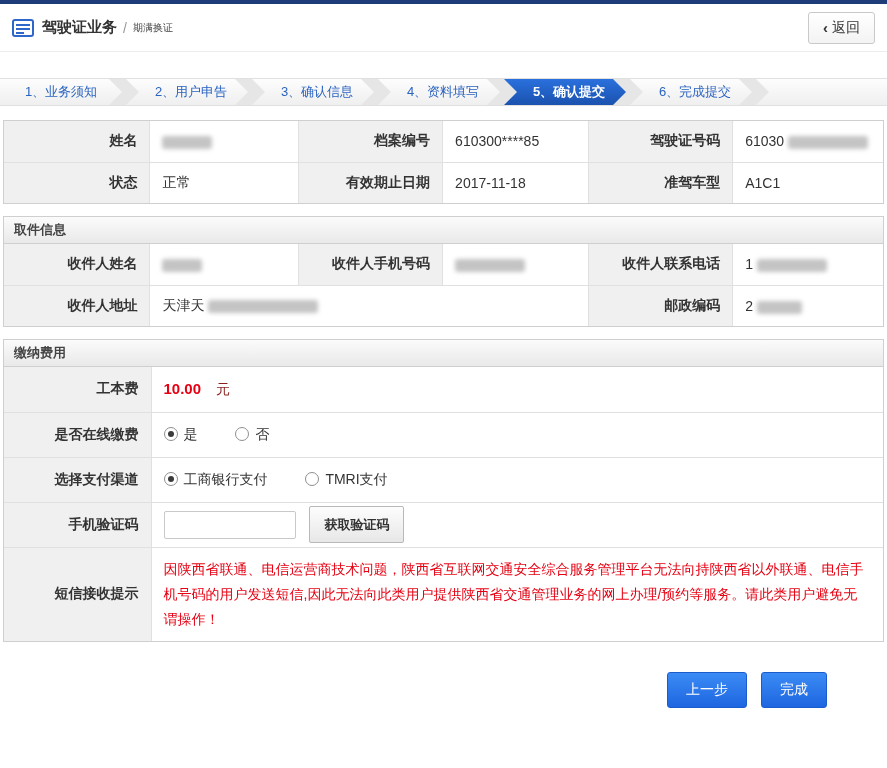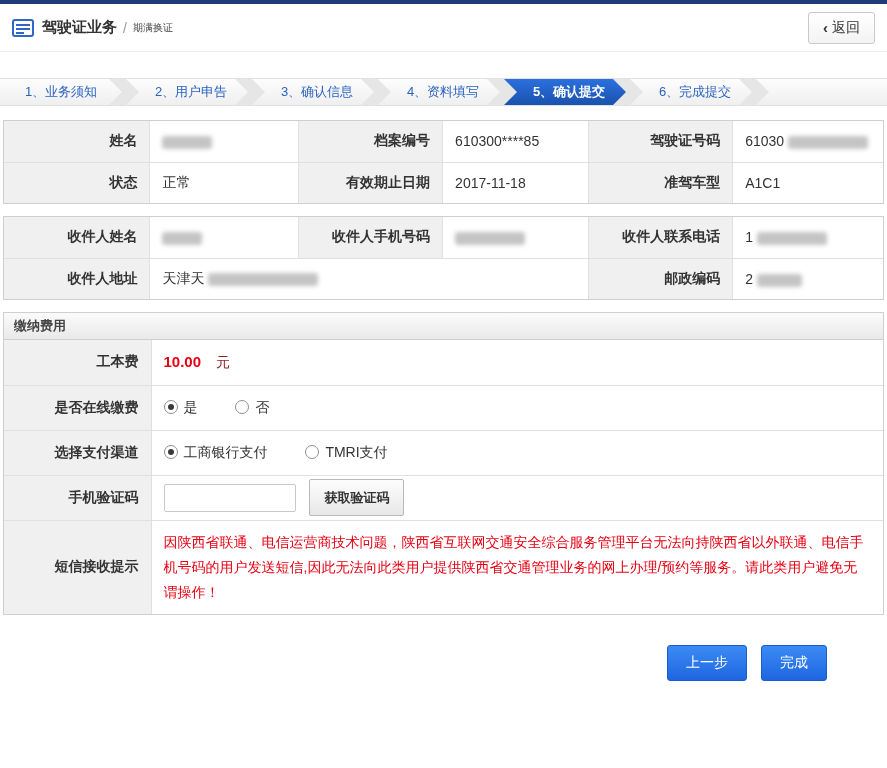--- a/index.html
+++ b/index.html
@@ -146,20 +146,21 @@
       <td class="lbl">有效期止日期</td>
       <td class="val">2017-11-18</td>
       <td class="lbl">准驾车型</td>
       <td class="val">A1C1</td>
     </tr>
   </tbody>
     </table>
 </div>
 
 <div class="section">
+  <div class="section-header">取件信息</div>
   <table>
     <colgroup>
         <col style="width:16.6%">
         <col style="width:16.9%">
         <col style="width:16.4%">
         <col style="width:16.6%">
         <col style="width:16.4%">
         <col style="width:17.1%">
       </colgroup>
     <tbody>

